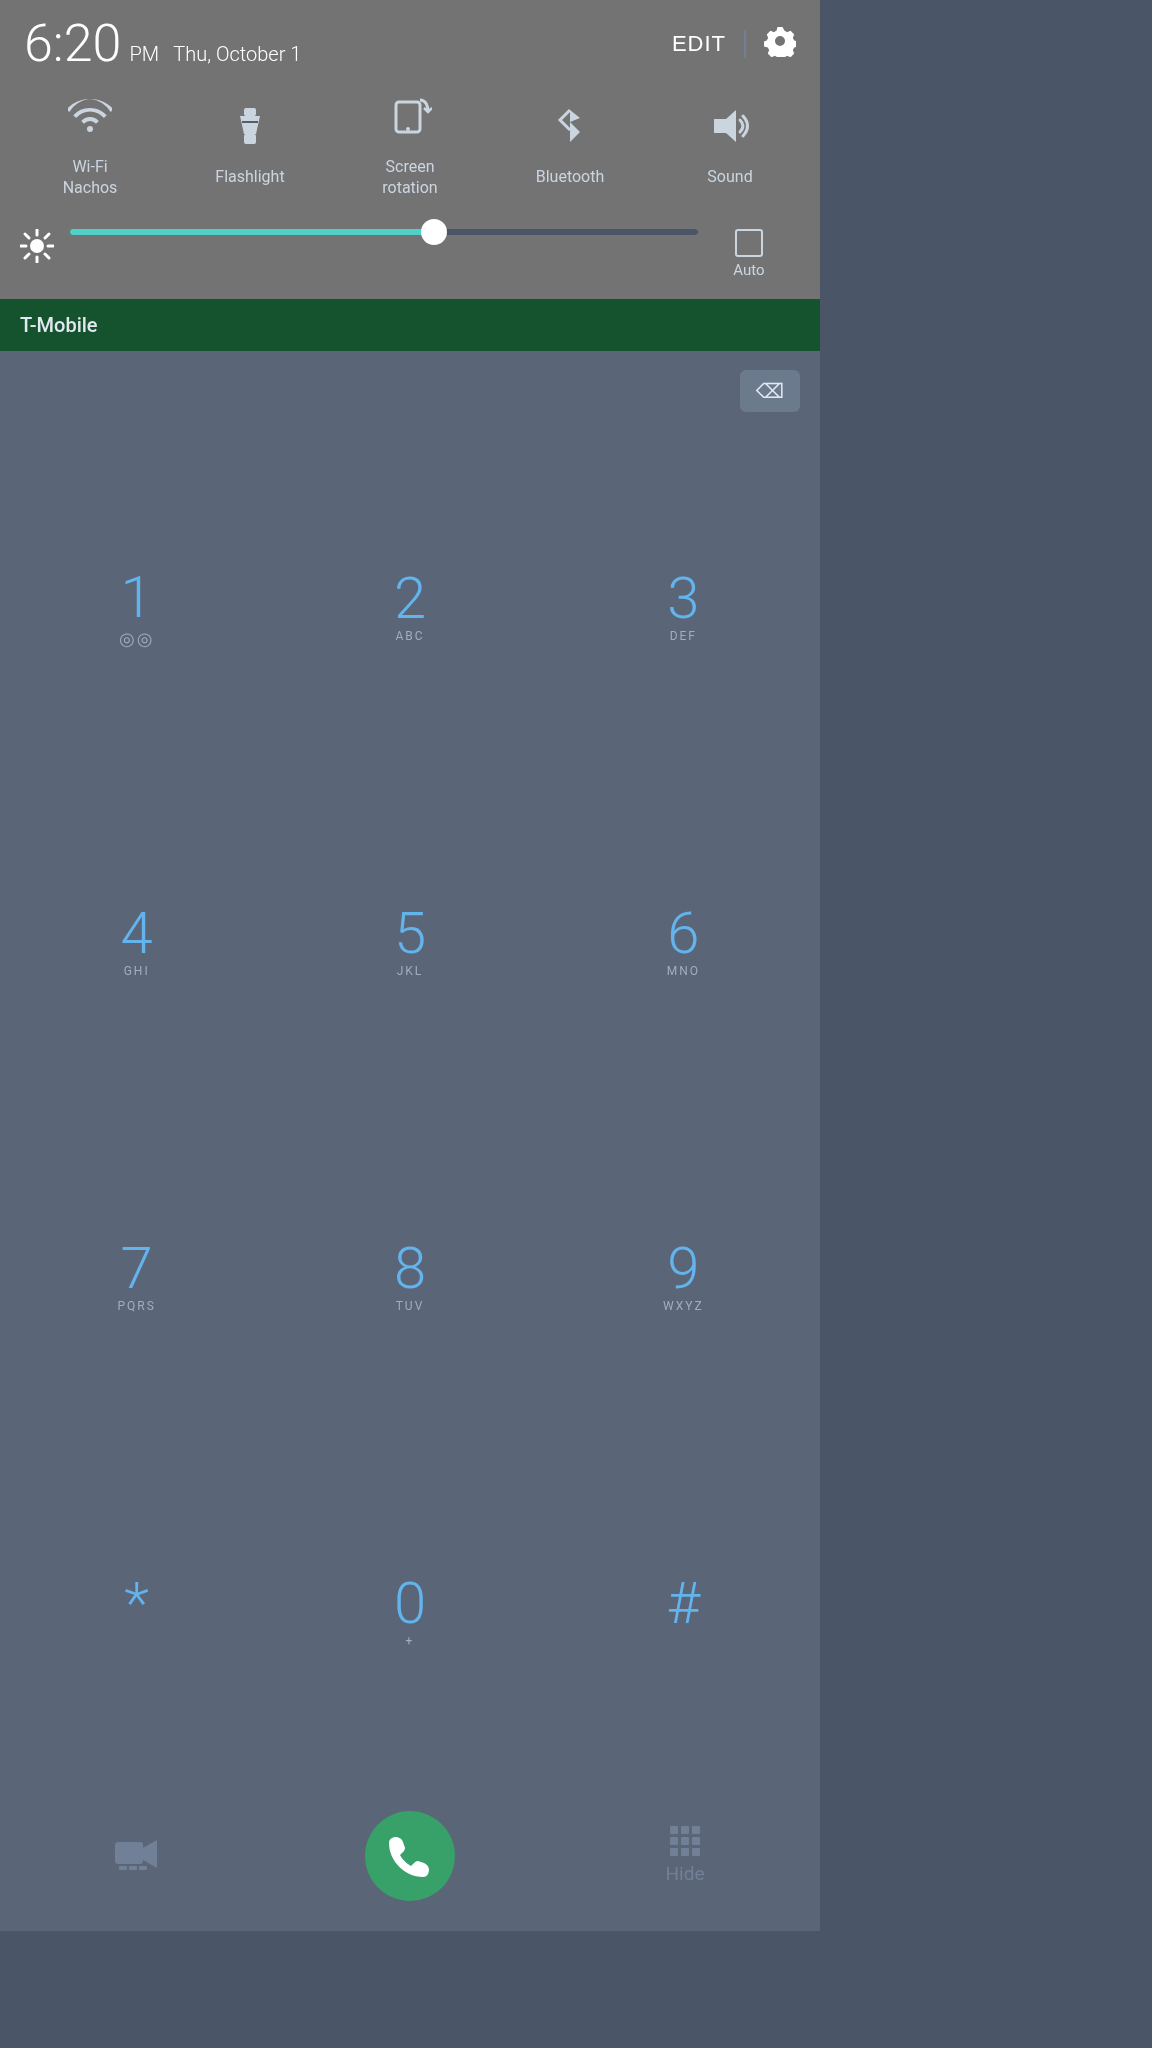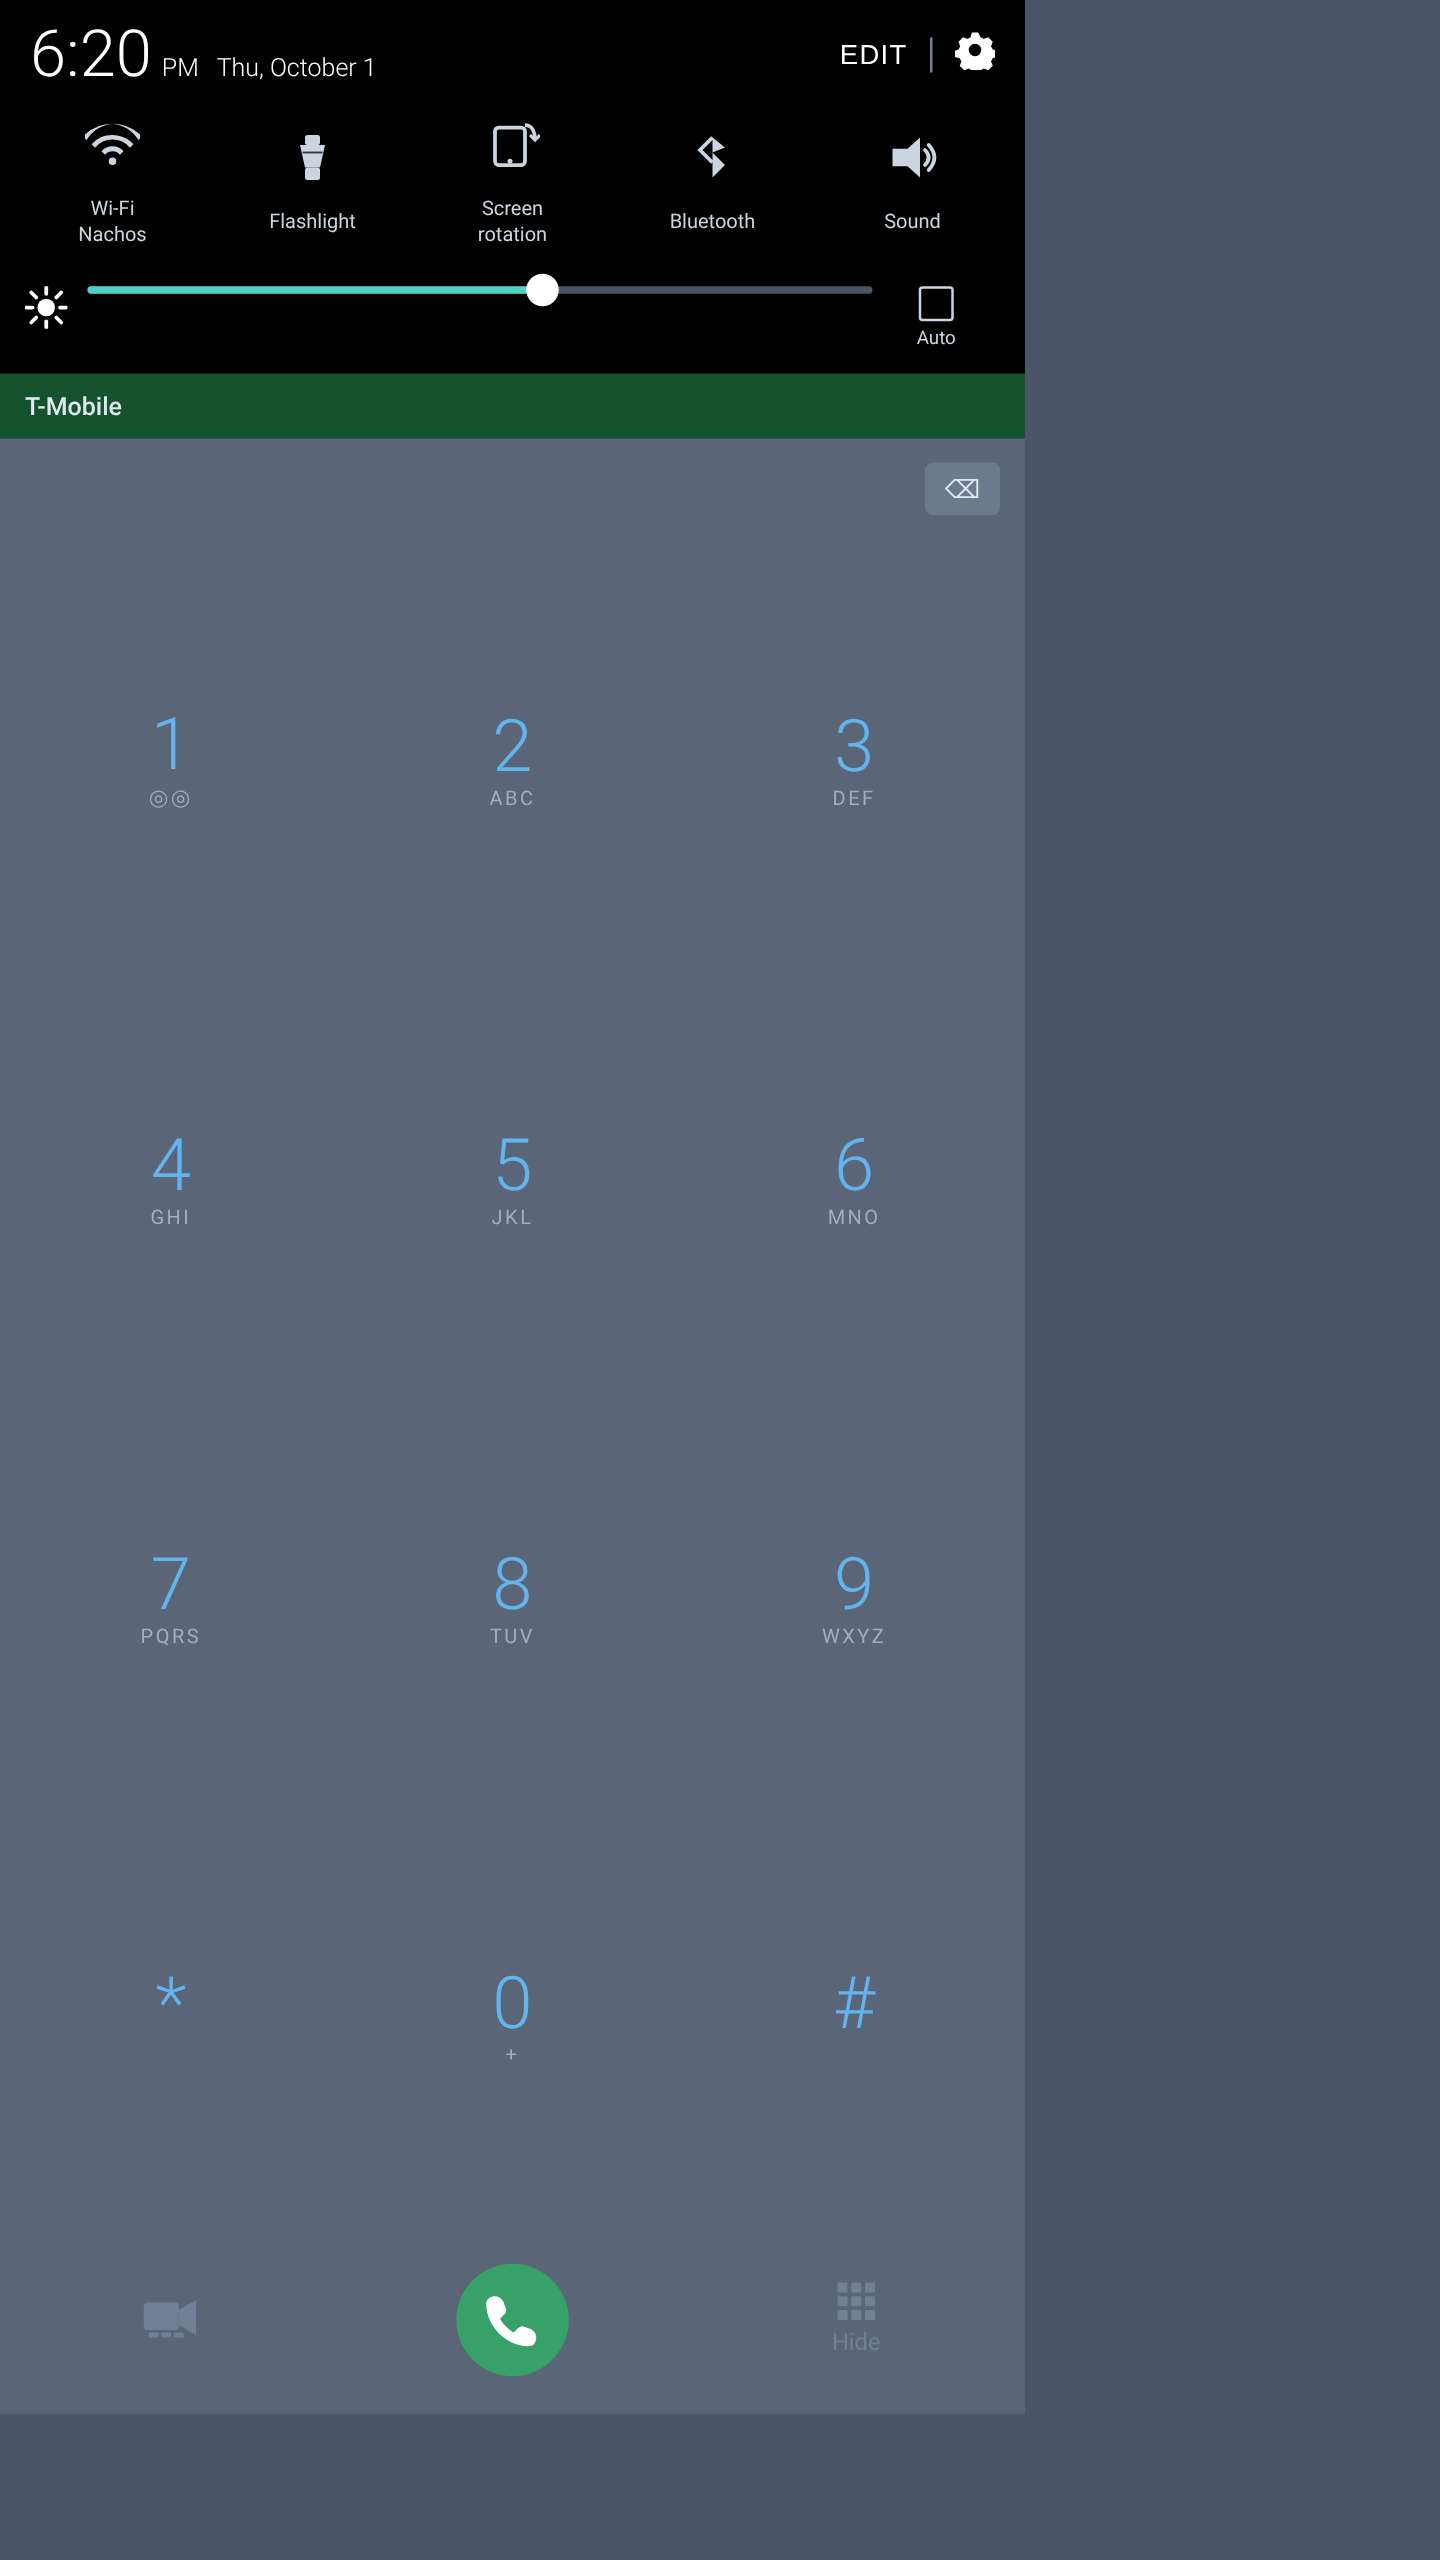--- a/index.html
+++ b/index.html
@@ -6,21 +6,21 @@
     body {
       width: 820px;
       min-height: 2048px;
       background: #4a5568;
       font-family: 'Roboto', Arial, sans-serif;
       overflow-x: hidden;
     }
 
     
     .notification-panel {
-      background: #000000;
+      background: #737373;
       padding: 0;
     }
 
     .status-bar {
       display: flex;
       justify-content: space-between;
       align-items: center;
       padding: 18px 24px 14px 24px;
     }
 
@@ -236,21 +236,21 @@
     }
 
     .key-number {
       font-size: 58px;
       color: #63b3ed;
       font-weight: 300;
       line-height: 1;
     }
 
     .key-letters {
-      font-size: 16px;
+      font-size: 12px;
       color: #a0aec0;
       letter-spacing: 2px;
       margin-top: 2px;
       min-height: 18px;
     }
 
     
     .dialer-bottom {
       display: flex;
       justify-content: space-around;

